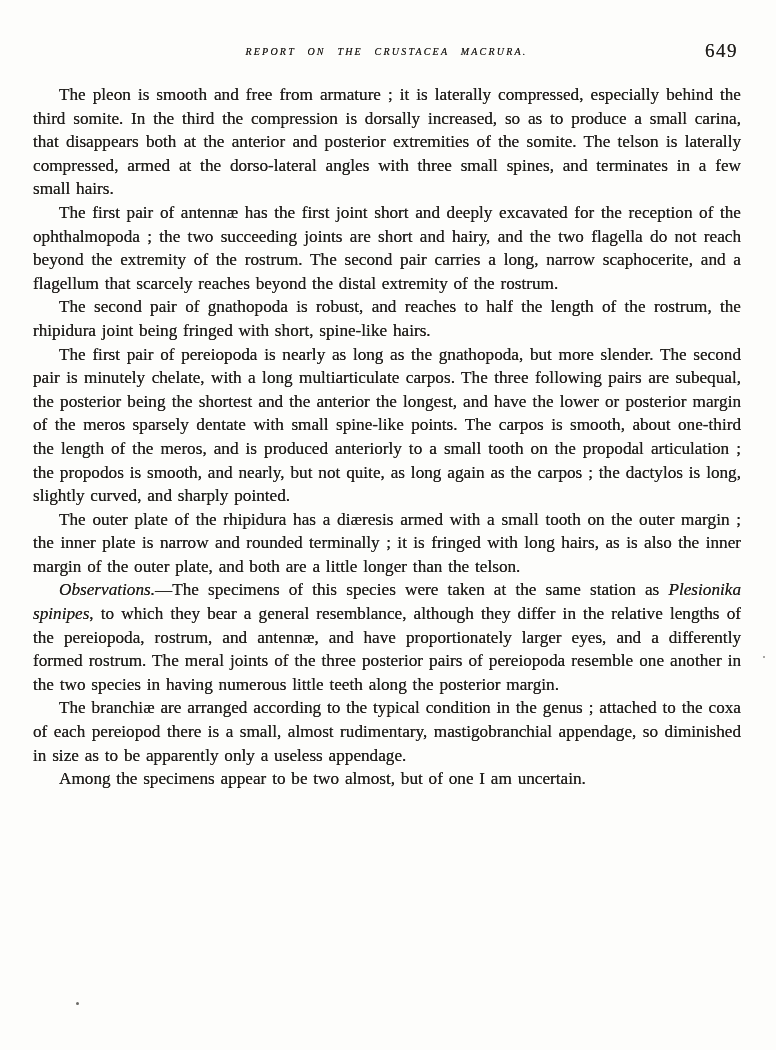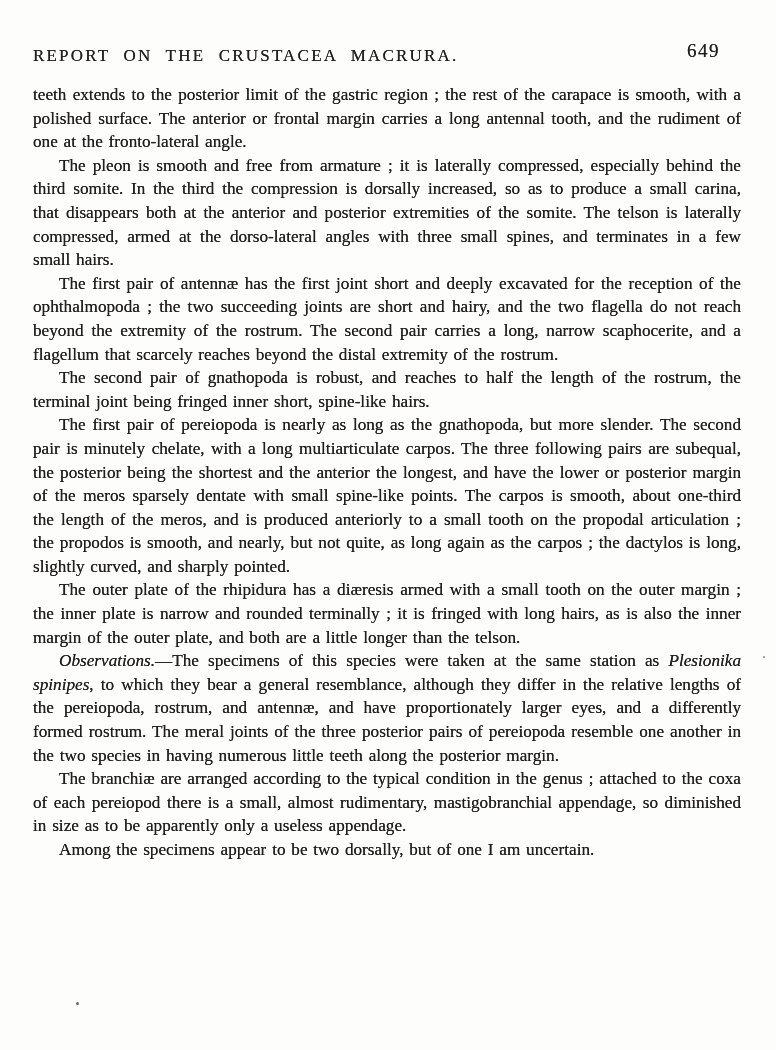--- a/index.html
+++ b/index.html
@@ -18,28 +18,30 @@
   }
   .header {
     position: absolute;
     top: 46px;
     left: 33px;
     right: 36px;
     height: 26px;
   }
   .running-title {
     display: block;
-    font-size: 17px;
+    text-align: center;
+    font-size: 10px;
     letter-spacing: 2.2px;
     word-spacing: 7px;
     text-shadow: 0 0 0.6px rgba(33, 31, 28, 0.85);
+    font-style: italic;
   }
   .page-number {
     position: absolute;
-    right: 20px;
+    right: 2px;
     top: -6px;
     font-size: 19px;
     letter-spacing: 1.5px;
     text-shadow: 0 0 0.6px rgba(33, 31, 28, 0.85);
   }
   .body-text {
     position: absolute;
     top: 83px;
     left: 33px;
     width: 708px;
@@ -71,26 +73,25 @@
 </head>
 <body>
 
 <div class="page">
   <div class="header">
     <span class="running-title">REPORT ON THE CRUSTACEA MACRURA.</span>
     <span class="page-number">649</span>
   </div>
 
   <div class="body-text">
-      <p><span>teeth extends to the posterior limit of the gastric region ; the rest of the carapace is smooth, with a polished surface. The anterior or frontal margin carries a long antennal tooth, and the rudiment of one at the fronto-lateral angle.</span></p>
       <p class="indent"><span>The pleon is smooth and free from armature ; it is laterally compressed, especially behind the third somite. In the third the compression is dorsally increased, so as to produce a small carina, that disappears both at the anterior and posterior extremities of the somite. The telson is laterally compressed, armed at the dorso-lateral angles with three small spines, and terminates in a few small hairs.</span></p>
       <p class="indent"><span>The first pair of antennæ has the first joint short and deeply excavated for the reception of the ophthalmopoda ; the two succeeding joints are short and hairy, and the two flagella do not reach beyond the extremity of the rostrum. The second pair carries a long, narrow scaphocerite, and a flagellum that scarcely reaches beyond the distal extremity of the rostrum.</span></p>
-      <p class="indent"><span>The second pair of gnathopoda is robust, and reaches to half the length of the rostrum, the terminal joint being fringed inner short, spine-like hairs.</span></p>
+      <p class="indent"><span>The second pair of gnathopoda is robust, and reaches to half the length of the rostrum, the rhipidura joint being fringed with short, spine-like hairs.</span></p>
       <p class="indent"><span>The first pair of pereiopoda is nearly as long as the gnathopoda, but more slender. The second pair is minutely chelate, with a long multiarticulate carpos. The three following pairs are subequal, the posterior being the shortest and the anterior the longest, and have the lower or posterior margin of the meros sparsely dentate with small spine-like points. The carpos is smooth, about one-third the length of the meros, and is produced anteriorly to a small tooth on the propodal articulation ; the propodos is smooth, and nearly, but not quite, as long again as the carpos ; the dactylos is long, slightly curved, and sharply pointed.</span></p>
       <p class="indent"><span>The outer plate of the rhipidura has a diæresis armed with a small tooth on the outer margin ; the inner plate is narrow and rounded terminally ; it is fringed with long hairs, as is also the inner margin of the outer plate, and both are a little longer than the telson.</span></p>
       <p class="indent"><span class="it">Observations.</span><span>—The specimens of this species were taken at the same station as </span><span class="it">Plesionika spinipes</span><span>, to which they bear a general resemblance, although they differ in the relative lengths of the pereiopoda, rostrum, and antennæ, and have proportionately larger eyes, and a differently formed rostrum. The meral joints of the three posterior pairs of pereiopoda resemble one another in the two species in having numerous little teeth along the posterior margin.</span></p>
       <p class="indent"><span>The branchiæ are arranged according to the typical condition in the genus ; attached to the coxa of each pereiopod there is a small, almost rudimentary, mastigobranchial appendage, so diminished in size as to be apparently only a useless appendage.</span></p>
-      <p class="indent"><span>Among the specimens appear to be two dorsally, but of one I am uncertain.</span></p>
+      <p class="indent"><span>Among the specimens appear to be two almost, but of one I am uncertain.</span></p>
     </div>
 
   <div class="speck speck-1"></div>
   <div class="speck speck-2"></div>
 </div>
 
 </body></html>

